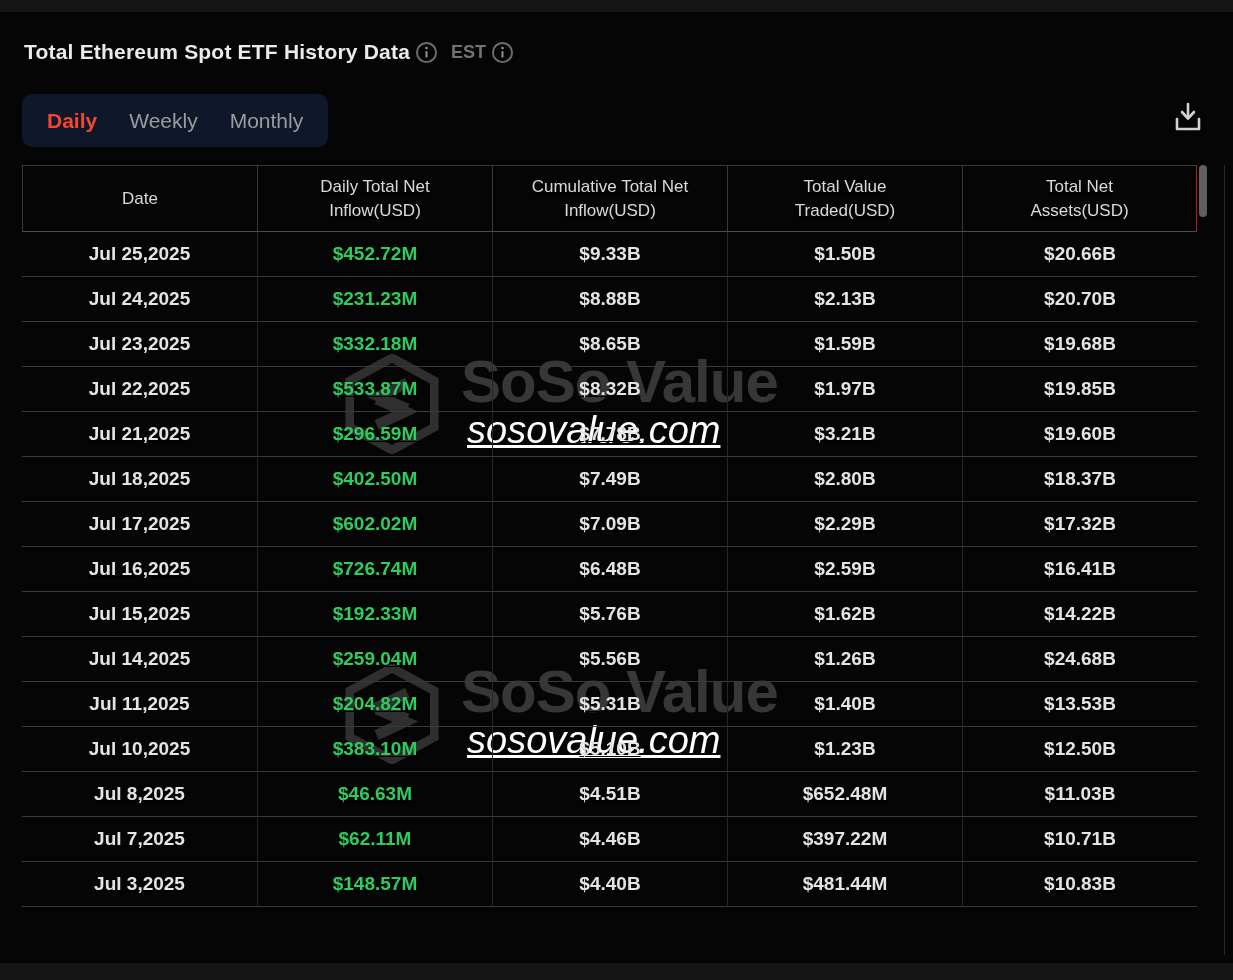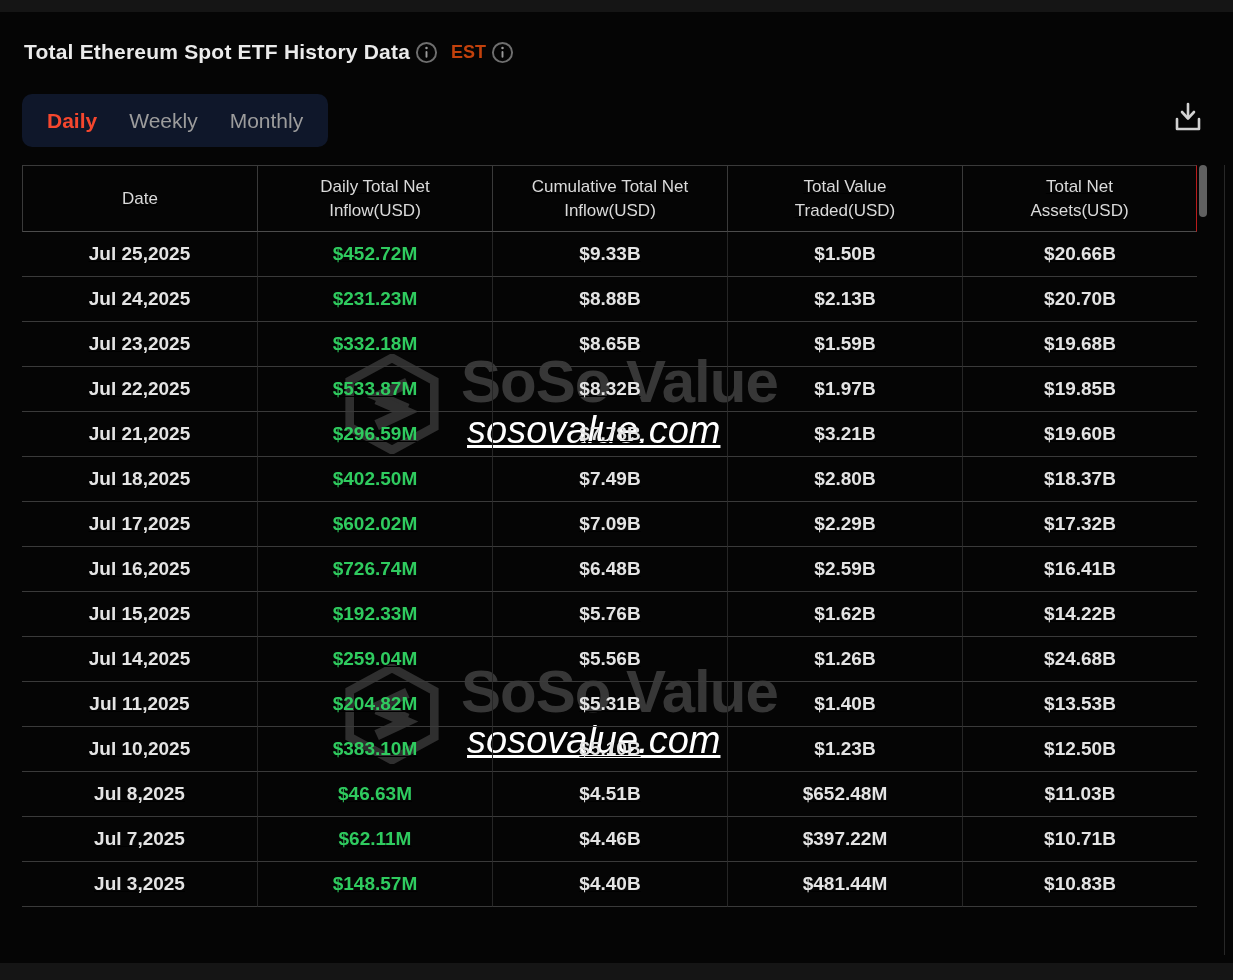--- a/index.html
+++ b/index.html
@@ -4,21 +4,21 @@
 <style>
   html,body{margin:0;padding:0;background:#050505;width:1233px;height:980px;overflow:hidden;
     font-family:"Liberation Sans","DejaVu Sans",sans-serif;}
   .stage{position:relative;width:1233px;height:980px;background:#050505;}
   .strip-top{position:absolute;left:0;top:0;width:100%;height:12px;background:#151515;}
   .strip-bottom{position:absolute;left:0;top:963px;width:100%;height:17px;background:#151515;}
 
   
   .title-row{position:absolute;left:24px;top:40px;display:flex;align-items:center;gap:5px;}
   .page-title{color:#ebebeb;font-size:21px;font-weight:700;letter-spacing:.2px;}
-  .tz-label{color:#c2410c;font-size:18px;font-weight:700;margin-left:8px;}
+  .tz-label{color:#737373;font-size:18px;font-weight:700;margin-left:8px;}
   .info-icon{width:23px;height:23px;flex:0 0 auto;cursor:pointer;}
 
   
   .tabs{position:absolute;left:22px;top:94px;height:53px;display:flex;align-items:center;
     gap:32px;padding:0 25px;background:#0f172a;border-radius:10px;box-sizing:border-box;}
   .tab{font-size:21px;font-weight:500;color:#9c9c9c;cursor:pointer;}
   .tab.active{color:#f5472e;font-weight:600;}
 
   .download-btn{position:absolute;right:30px;top:101px;width:30px;height:32px;cursor:pointer;}
 

